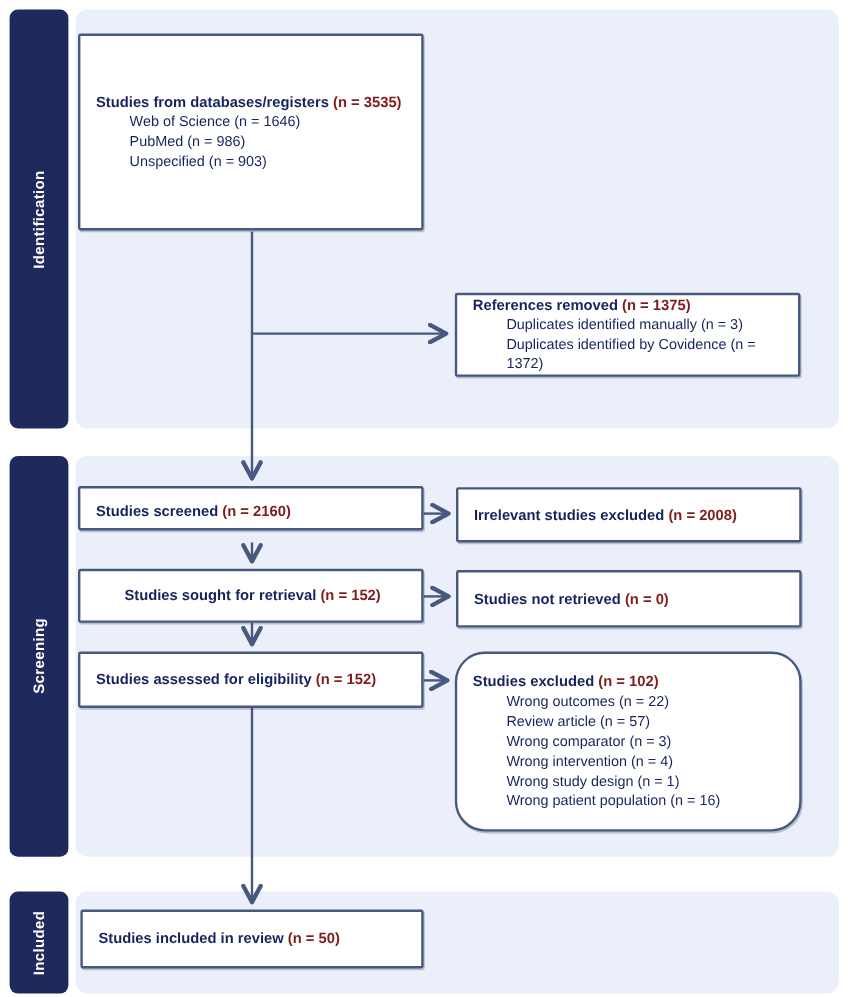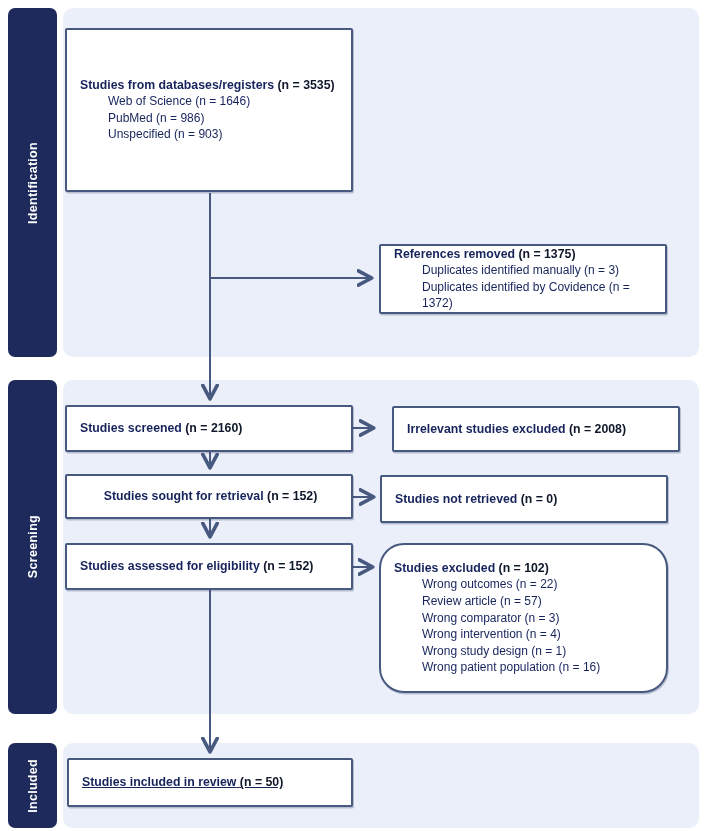--- a/index.html
+++ b/index.html
@@ -16,21 +16,21 @@
     writing-mode:vertical-rl;transform:rotate(180deg);
     color:#ffffff;font-weight:bold;font-size:12.5px;letter-spacing:0.3px;white-space:nowrap;
   }
   .flowsvg{position:absolute;left:0;top:0;}
   .box{
     position:absolute;background:#ffffff;border:2px solid #47597f;border-radius:2px;
     box-sizing:border-box;display:flex;flex-direction:column;justify-content:center;
     padding:6px 10px 6px 13px;box-shadow:1px 1.5px 0 rgba(44,60,96,0.28);
   }
   .box .title{font-size:12.3px;font-weight:bold;color:#17245c;line-height:1.32;}
-  .box .title .n{color:#0f172a;}
+  .box .title .n{color:#7f1d1d;}
   .box .sub{font-size:12px;color:#17245c;line-height:1.38;padding-left:28px;}
 </style>
 </head>
 <body>
 
 <div class="stage">
 
   <div class="band" style="top:8px;height:349px;"></div>
   <div class="band" style="top:380px;height:334px;"></div>
   <div class="band" style="top:743px;height:85px;"></div>
@@ -75,28 +75,28 @@
 
   <div class="box" style="left:379px;top:244px;width:288px;height:70px;">
     <div class="title">
       <span>References removed</span>
       <span class="n">(n = 1375)</span>
     </div>
     <div class="sub">Duplicates identified manually (n = 3)</div>
     <div class="sub">Duplicates identified by Covidence (n = 1372)</div>
   </div>
 
-  <div class="box" style="left:65px;top:405px;width:288px;height:47px;">
+  <div class="box" style="left:65px;top:405px;width:288px;height:37px;justify-content:flex-end;">
     <div class="title">
       <span>Studies screened</span>
       <span class="n">(n = 2160)</span>
     </div>
   </div>
 
-  <div class="box" style="left:380px;top:406px;width:288px;height:46px;margin-left:12px;">
+  <div class="box" style="left:380px;top:406px;width:288px;height:46px;">
     <div class="title">
       <span>Irrelevant studies excluded</span>
       <span class="n">(n = 2008)</span>
     </div>
   </div>
 
   <div class="box" style="left:65px;top:474px;width:288px;height:45px;align-items:center;">
     <div class="title">
       <span>Studies sought for retrieval</span>
       <span class="n">(n = 152)</span>
@@ -123,20 +123,20 @@
       <span class="n">(n = 102)</span>
     </div>
     <div class="sub">Wrong outcomes (n = 22)</div>
     <div class="sub">Review article (n = 57)</div>
     <div class="sub">Wrong comparator (n = 3)</div>
     <div class="sub">Wrong intervention (n = 4)</div>
     <div class="sub">Wrong study design (n = 1)</div>
     <div class="sub">Wrong patient population (n = 16)</div>
   </div>
 
-  <div class="box" style="left:67px;top:758px;width:286px;height:49px;text-decoration:underline;">
+  <div class="box" style="left:67px;top:758px;width:286px;height:49px;">
     <div class="title">
       <span>Studies included in review</span>
       <span class="n">(n = 50)</span>
     </div>
   </div>
 
 </div>
 
 </body></html>

